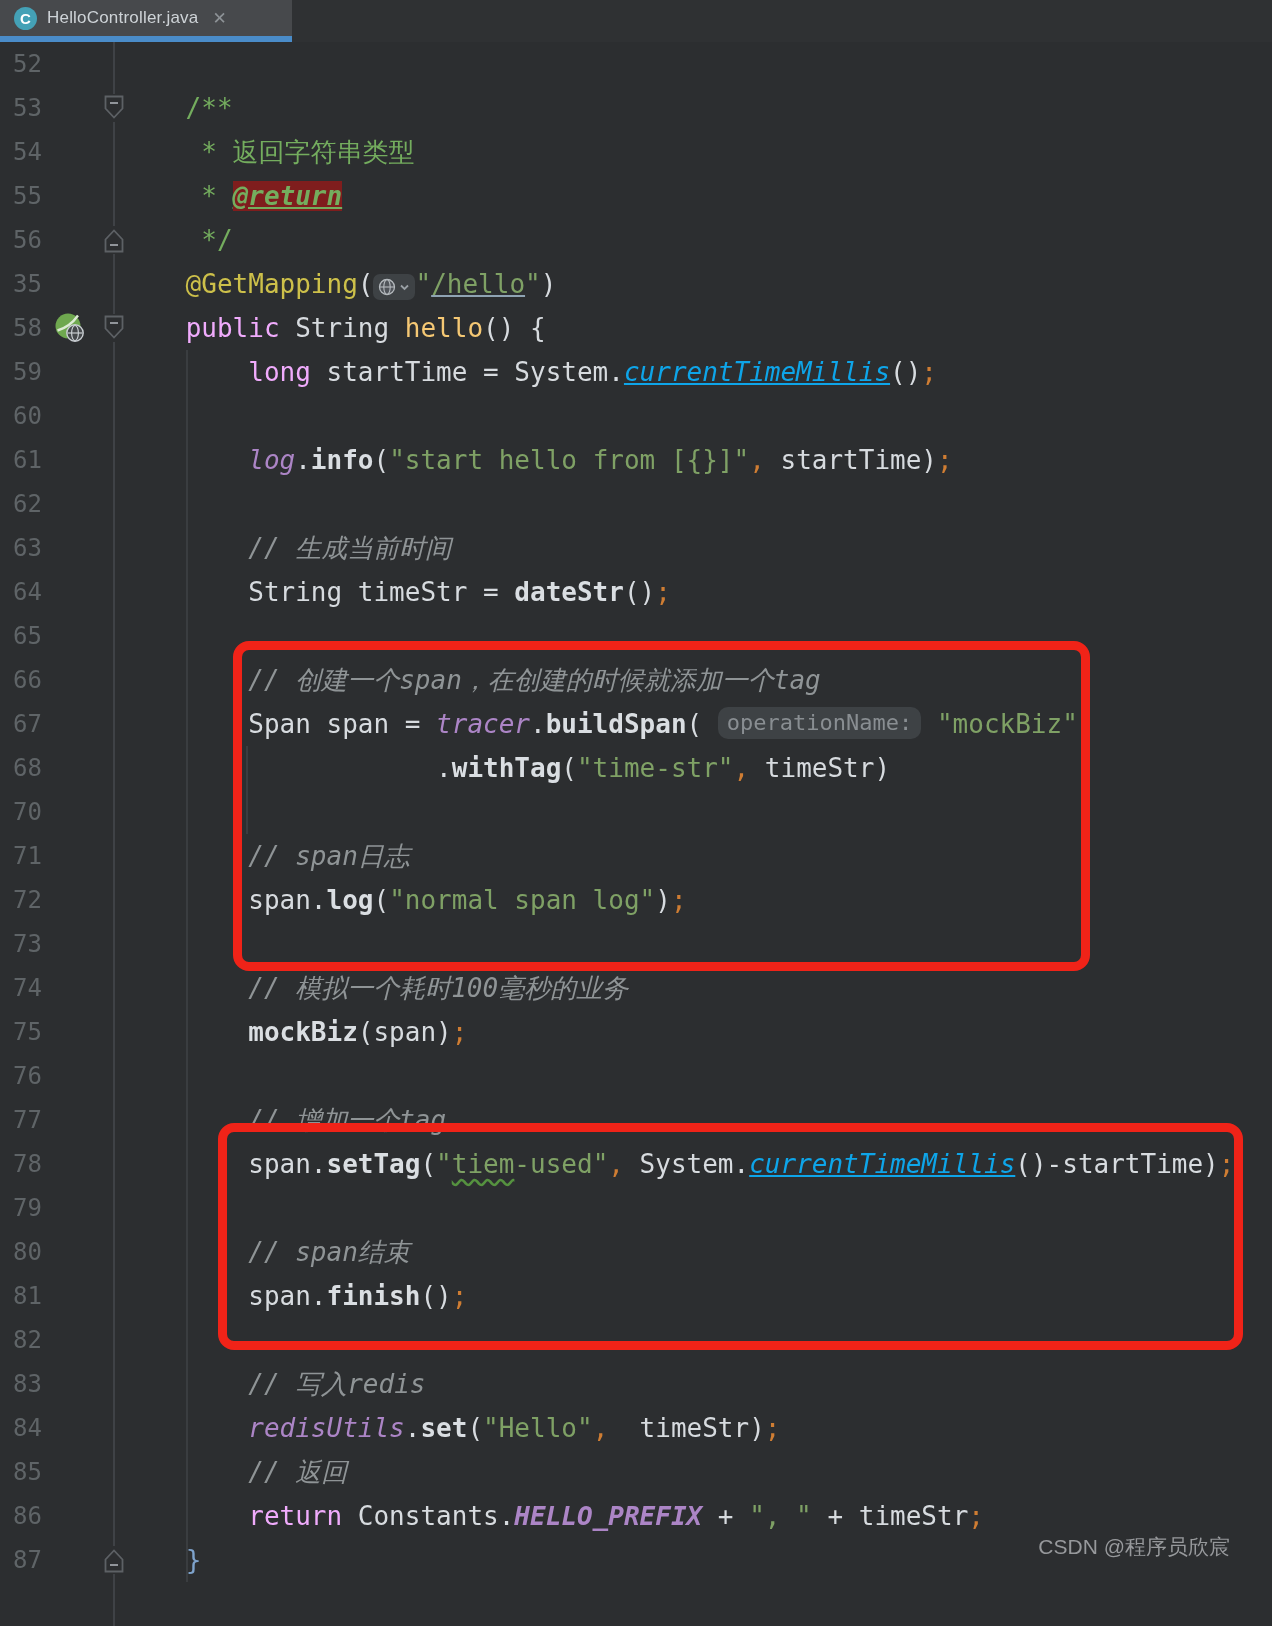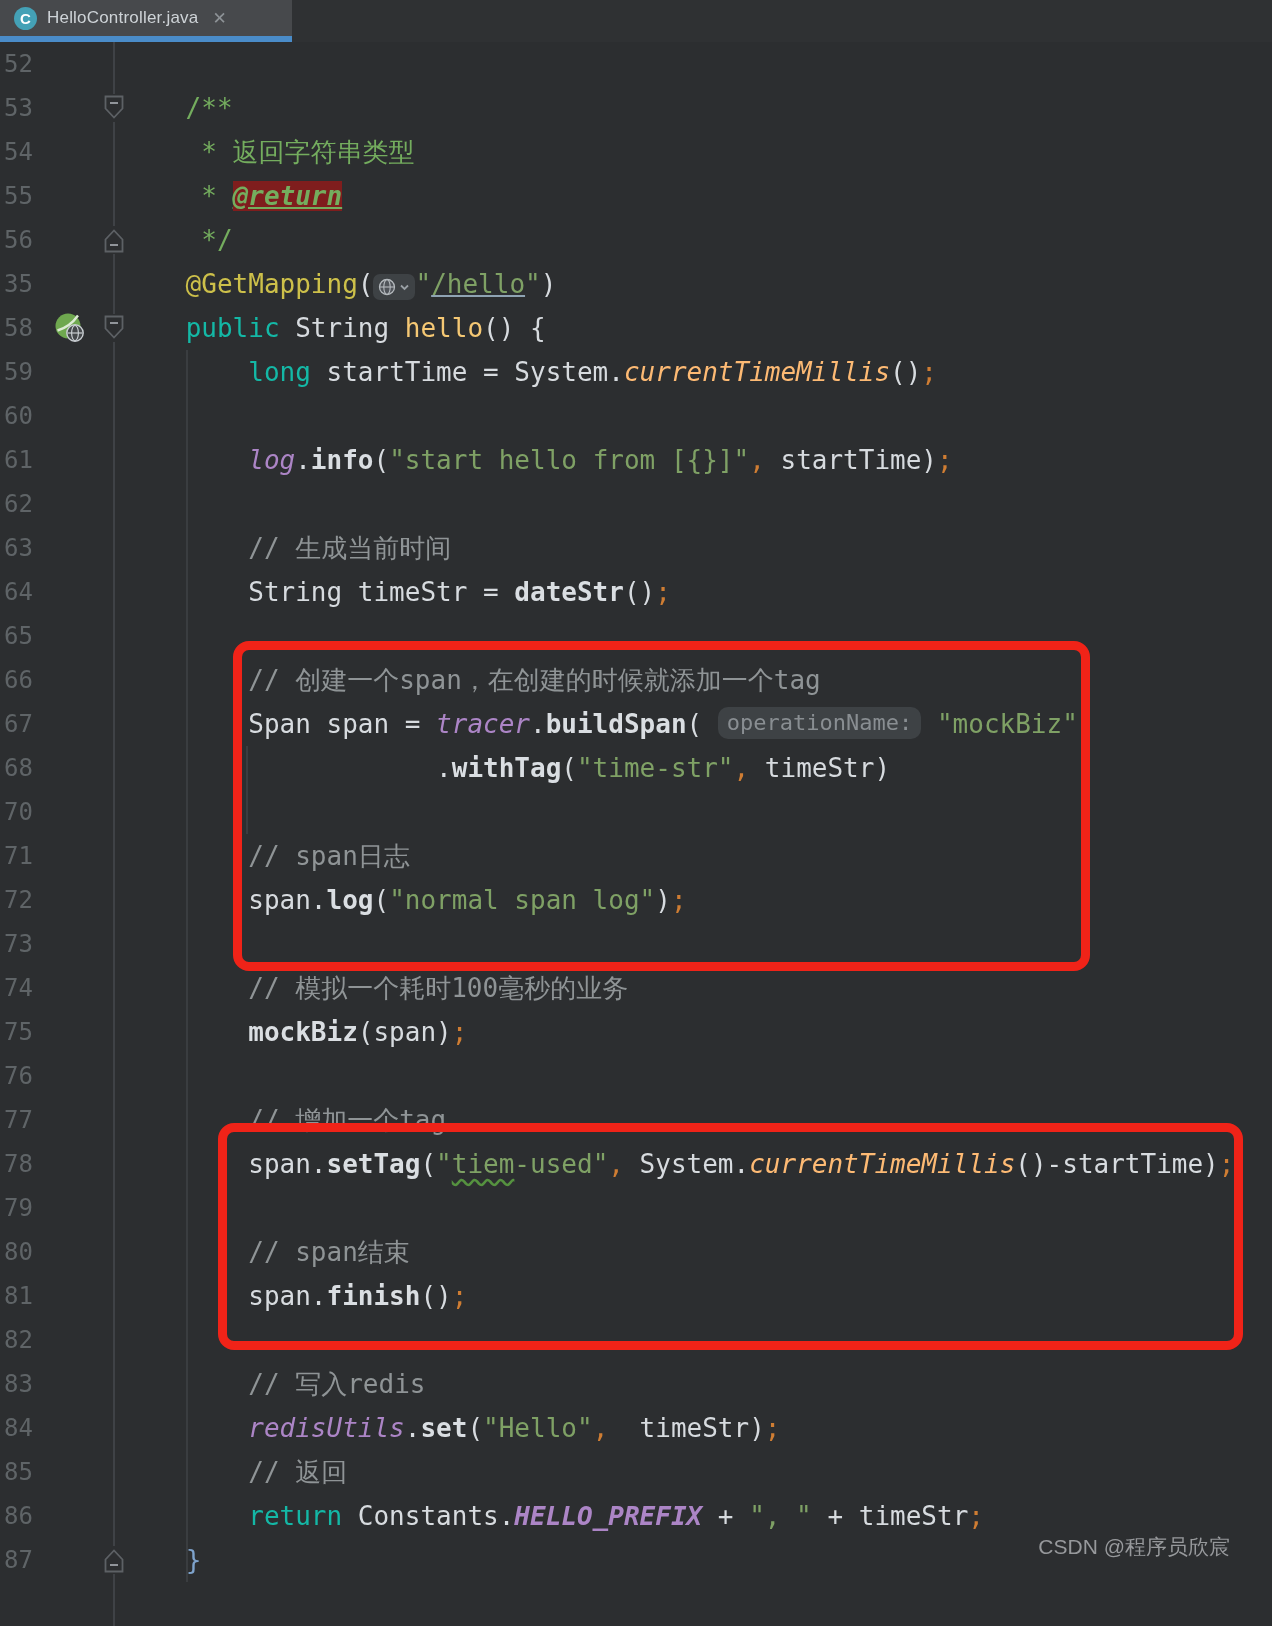--- a/index.html
+++ b/index.html
@@ -15,42 +15,42 @@
        font:700 15px/23px "Liberation Sans",sans-serif;text-align:center;flex:0 0 auto;}
   .tab-title{font-size:17px;color:#ced3d7;letter-spacing:.2px;white-space:nowrap;}
   .tab-close{color:#8d9296;font-size:17px;margin-left:4px;line-height:1;}
   .tab-underline{position:absolute;left:0;top:36px;width:292px;height:6px;background:#4a8cc9;}
   
   .editor{position:absolute;left:0;top:42px;width:1272px;height:1584px;background:#2c2e30;}
   .fold-line{position:absolute;left:113px;top:0;width:2px;height:1584px;background:#3f4246;}
   .guide{position:absolute;width:2px;background:#3a3d40;}
   .rows{position:absolute;left:0;top:0;right:0;}
   .row{position:relative;height:44px;}
-  .ln{position:absolute;left:4px;top:0;width:60px;height:44px;
+  .ln{position:absolute;left:13px;top:0;width:60px;height:44px;
       font:24px/44px "DejaVu Sans Mono",monospace;color:#5f6467;}
   .gicon{position:absolute;left:54px;top:6px;width:32px;height:32px;}
   .gfold{position:absolute;left:101px;top:8px;width:26px;height:28px;z-index:2;background:#2c2e30;}
   pre.code{position:absolute;left:123px;top:0;margin:0;white-space:pre;
       font:26px/44px "DejaVu Sans Mono",monospace;color:#d7dbdf;}
   
   .tk-doc{color:#74ad5e;}
   .tk-doctag{color:#74ad5e;background:#7f1d1d;font-style:italic;font-weight:700;text-decoration:underline;}
   .tk-ann{color:#cdc04a;}
-  .tk-kw{color:#14b8a6;}
+  .tk-kw{color:#f0abfc;}
   .tk-txt{color:#d7dbdf;}
   .tk-str{color:#7fa165;}
   .tk-strlink{color:#7fa165;text-decoration:underline;text-decoration-color:#8fa3b3;}
   .tk-strwavy{color:#7fa165;text-decoration:underline wavy #55923f;text-underline-offset:5px;}
-  .tk-cmt{color:#8f9496;}
+  .tk-cmt{color:#8f9496;font-style:italic;}
   .tk-fld{color:#ac85c6;font-style:italic;}
   .tk-fldb{color:#ac85c6;font-style:italic;font-weight:700;}
   .tk-mth{color:#dadee2;font-weight:700;}
   .tk-mdecl{color:#f5c874;margin-top:32px;}
   .tk-pun{color:#cf7d33;}
-  .tk-sti{color:#fdba74;font-style:italic;}
+  .tk-sti{color:#0ea5e9;font-style:italic;text-decoration:underline;}
   .tk-brace{color:#7ea3cc;}
   
   .hint-pill{display:inline-block;background:#3e4245;color:#898e92;border-radius:10px;
       padding:0 9px;font-size:22px;line-height:32px;vertical-align:3px;font-family:"DejaVu Sans Mono",monospace;}
   .globe-pill{display:inline-flex;align-items:center;gap:1px;background:#3e4245;border-radius:7px;
       padding:3px 4px;vertical-align:-4px;}
   
   .redbox{position:absolute;border:9px solid #f02318;border-radius:16px;box-sizing:border-box;
       z-index:6;pointer-events:none;}
   

